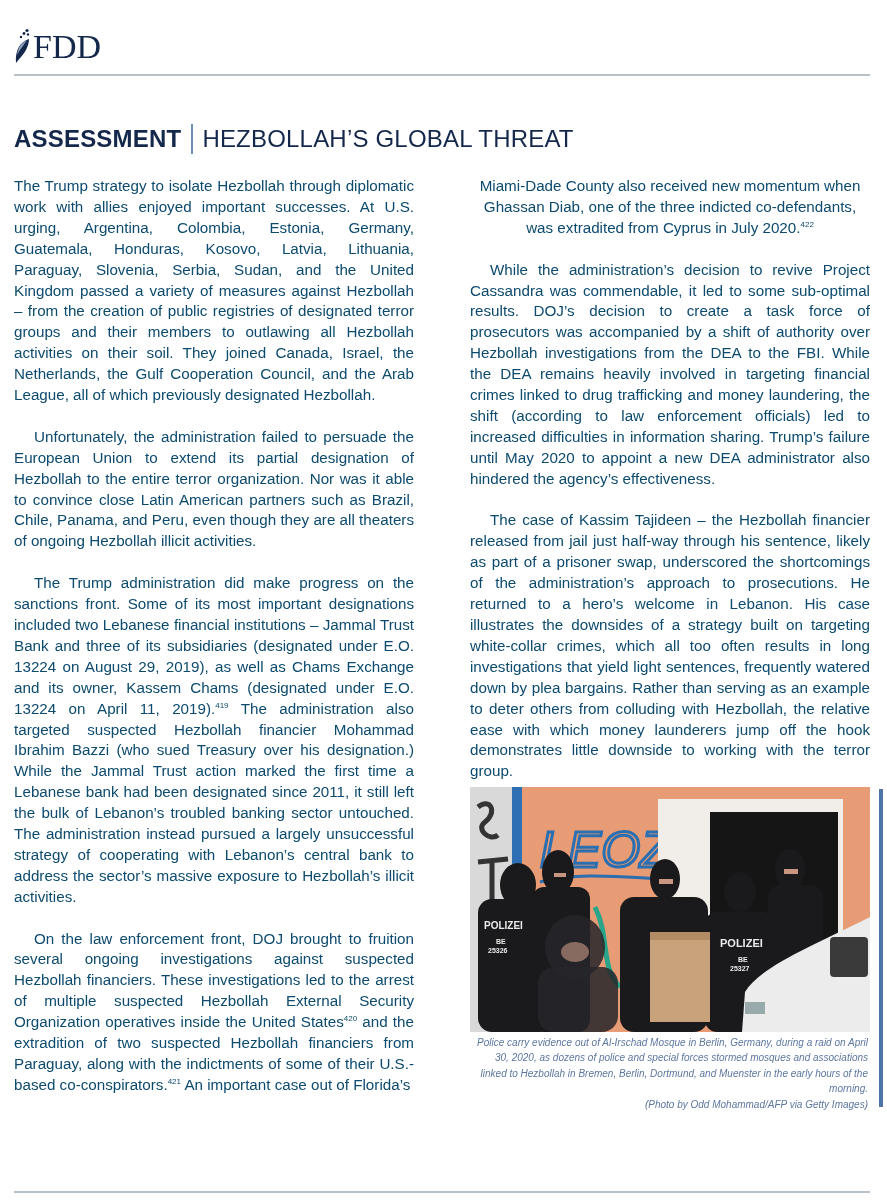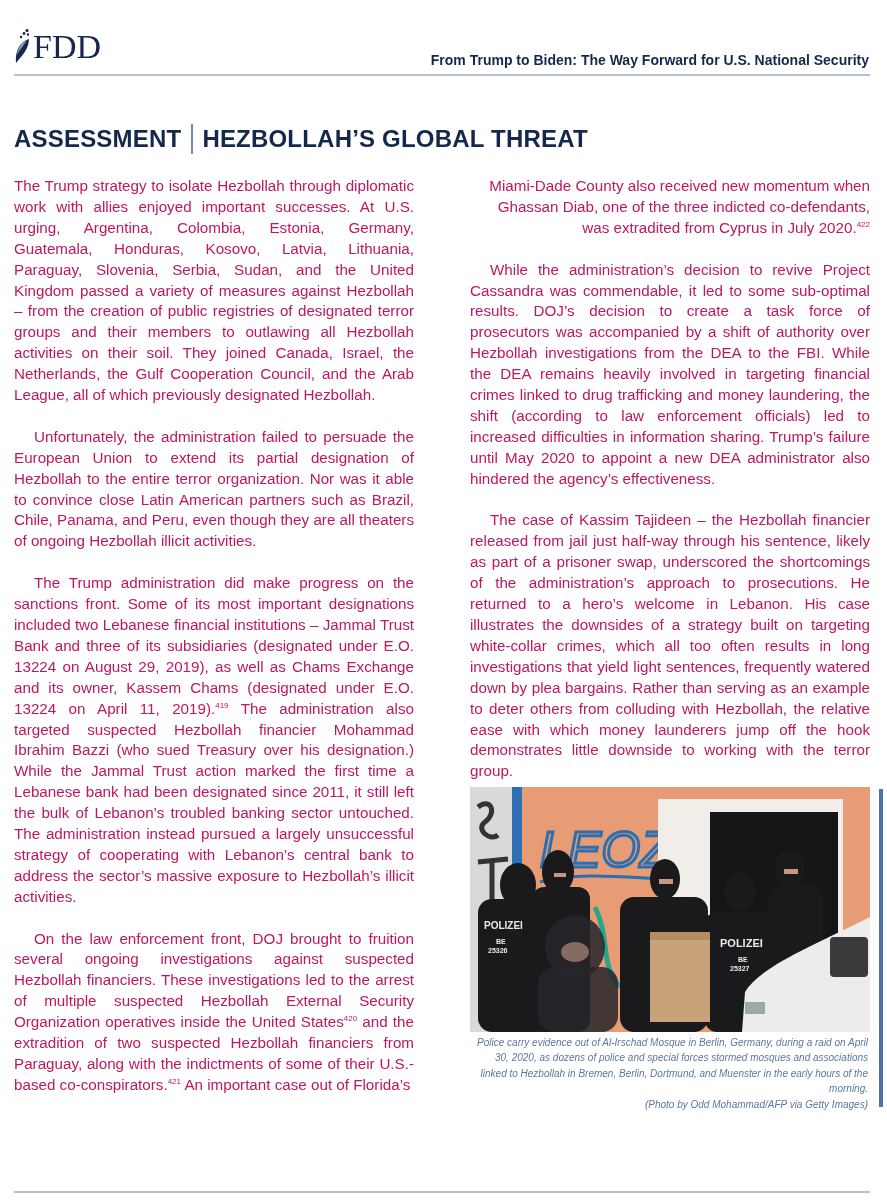--- a/index.html
+++ b/index.html
@@ -8,23 +8,23 @@
   .header { position: absolute; left: 0; top: 0; width: 887px; height: 80px; }
   .logo { position: absolute; left: 14px; top: 28px; display: flex; align-items: flex-end; }
   .logo svg { display: block; }
   .logo-text { font-family: "Liberation Serif", serif; font-size: 34px; color: #14284b; line-height: 1; letter-spacing: 0px; margin-left: 1px; }
   .header-rule { position: absolute; left: 14px; top: 74px; width: 856px; height: 2px; background: #b8c0c8; }
   .report-title { position: absolute; right: 18px; top: 52px; font-size: 14px; font-weight: bold; color: #14284b; white-space: nowrap; }
 
   .section-title { position: absolute; left: 14px; top: 124px; font-size: 24px; white-space: nowrap; color: #14284b; display: flex; align-items: center; }
   .section-kicker { font-weight: bold; letter-spacing: 0.2px; }
   .section-divider { display: inline-block; width: 2px; height: 30px; background: #6e8fb5; margin: 0 9px 0 10px; }
-  .section-topic { font-weight: bold; letter-spacing: 0.2px; }
+  .section-topic { font-weight: normal; letter-spacing: 0.2px; }
 
-  .col { position: absolute; font-size: 15.2px; line-height: 20.9px; text-align: justify; color: #be185d; }
+  .col { position: absolute; font-size: 15.2px; line-height: 20.9px; text-align: justify; color: #0c4a6e; }
   .col p { margin: 0 0 20.9px 0; }
   .col p.indent { text-indent: 20px; }
   .col sup { font-size: 8px; line-height: 0; vertical-align: super; }
   .col-left { left: 14px; top: 176px; width: 400px; }
   .col-right { left: 470px; top: 176px; width: 400px; }
 
   .figure { position: absolute; left: 470px; top: 787px; width: 400px; height: 245px; overflow: hidden; background: #f0abfc; }
   .figure svg { display: block; }
   .caption { position: absolute; left: 470px; top: 1035px; width: 398px; font-size: 10px; line-height: 15.4px; font-style: italic; color: #5c77a0; text-align: right; }
   .side-bar { position: absolute; left: 879px; top: 789px; width: 4px; height: 318px; background: #4d73a8; }
@@ -41,39 +41,38 @@
         <circle cx="13" cy="2.5" r="1.6" fill="#14284b"></circle>
         <circle cx="10" cy="5.5" r="1.4" fill="#14284b"></circle>
         <circle cx="14" cy="6.5" r="1.2" fill="#14284b"></circle>
         <circle cx="7" cy="9" r="1.2" fill="#14284b"></circle>
         <path d="M15 11 C 6 14, 1 22, 2 35 C 6 30, 9 27, 12 22 C 14 18, 15 14, 15 11 Z" fill="#14284b"></path>
         <path d="M13 12 C 7 15, 4 20, 3 27 C 6 21, 10 17, 13 12 Z" fill="#8fa3bd"></path>
       </svg>
     </span>
     <span class="logo-text">FDD</span>
   </div>
-  <div class="report-title">From Trump to Biden: The Way Forward for U.S. National Security</div>
   <div class="header-rule"></div>
 </div>
 
 <div class="section-title">
   <span class="section-kicker">ASSESSMENT</span>
   <span class="section-divider"></span>
   <span class="section-topic">HEZBOLLAH’S GLOBAL THREAT</span>
 </div>
 
 <div class="col col-left">
   <p><span>The Trump strategy to isolate Hezbollah through diplomatic work with allies enjoyed important successes. At U.S. urging, Argentina, Colombia, Estonia, Germany, Guatemala, Honduras, Kosovo, Latvia, Lithuania, Paraguay, Slovenia, Serbia, Sudan, and the United Kingdom passed a variety of measures against Hezbollah – from the creation of public registries of designated terror groups and their members to outlawing all Hezbollah activities on their soil. They joined Canada, Israel, the Netherlands, the Gulf Cooperation Council, and the Arab League, all of which previously designated Hezbollah.</span></p>
   <p class="indent"><span>Unfortunately, the administration failed to persuade the European Union to extend its partial designation of Hezbollah to the entire terror organization. Nor was it able to convince close Latin American partners such as Brazil, Chile, Panama, and Peru, even though they are all theaters of ongoing Hezbollah illicit activities.</span></p>
   <p class="indent"><span>The Trump administration did make progress on the sanctions front. Some of its most important designations included two Lebanese financial institutions – Jammal Trust Bank and three of its subsidiaries (designated under E.O. 13224 on August 29, 2019), as well as Chams Exchange and its owner, Kassem Chams (designated under E.O. 13224 on April 11, 2019).</span><sup>419</sup><span> The administration also targeted suspected Hezbollah financier Mohammad Ibrahim Bazzi (who sued Treasury over his designation.) While the Jammal Trust action marked the first time a Lebanese bank had been designated since 2011, it still left the bulk of Lebanon’s troubled banking sector untouched. The administration instead pursued a largely unsuccessful strategy of cooperating with Lebanon’s central bank to address the sector’s massive exposure to Hezbollah’s illicit activities.</span></p>
   <p class="indent"><span>On the law enforcement front, DOJ brought to fruition several ongoing investigations against suspected Hezbollah financiers. These investigations led to the arrest of multiple suspected Hezbollah External Security Organization operatives inside the United States</span><sup>420</sup><span> and the extradition of two suspected Hezbollah financiers from Paraguay, along with the indictments of some of their U.S.-based co-conspirators.</span><sup>421</sup><span> An important case out of Florida’s</span></p>
 </div>
 
 <div class="col col-right">
-  <p style="text-align:right"><span>Miami-Dade County also received new momentum when Ghassan Diab, one of the three indicted co-defendants, was extradited from Cyprus in July 2020.</span><sup>422</sup></p>
+  <p style="text-align:center"><span>Miami-Dade County also received new momentum when Ghassan Diab, one of the three indicted co-defendants, was extradited from Cyprus in July 2020.</span><sup>422</sup></p>
   <p class="indent"><span>While the administration’s decision to revive Project Cassandra was commendable, it led to some sub-optimal results. DOJ’s decision to create a task force of prosecutors was accompanied by a shift of authority over Hezbollah investigations from the DEA to the FBI. While the DEA remains heavily involved in targeting financial crimes linked to drug trafficking and money laundering, the shift (according to law enforcement officials) led to increased difficulties in information sharing. Trump’s failure until May 2020 to appoint a new DEA administrator also hindered the agency’s effectiveness.</span></p>
   <p class="indent"><span>The case of Kassim Tajideen – the Hezbollah financier released from jail just half-way through his sentence, likely as part of a prisoner swap, underscored the shortcomings of the administration’s approach to prosecutions. He returned to a hero’s welcome in Lebanon. His case illustrates the downsides of a strategy built on targeting white-collar crimes, which all too often results in long investigations that yield light sentences, frequently watered down by plea bargains. Rather than serving as an example to deter others from colluding with Hezbollah, the relative ease with which money launderers jump off the hook demonstrates little downside to working with the terror group.</span></p>
 </div>
 
 <div class="figure">
   <svg width="400" height="245" viewBox="0 0 400 245">
 
     <rect x="0" y="0" width="400" height="245" fill="#e79c76"></rect>
     <rect x="0" y="0" width="45" height="245" fill="#d9d9d9"></rect>
     <rect x="42" y="0" width="10" height="80" fill="#2f6fb4"></rect>

